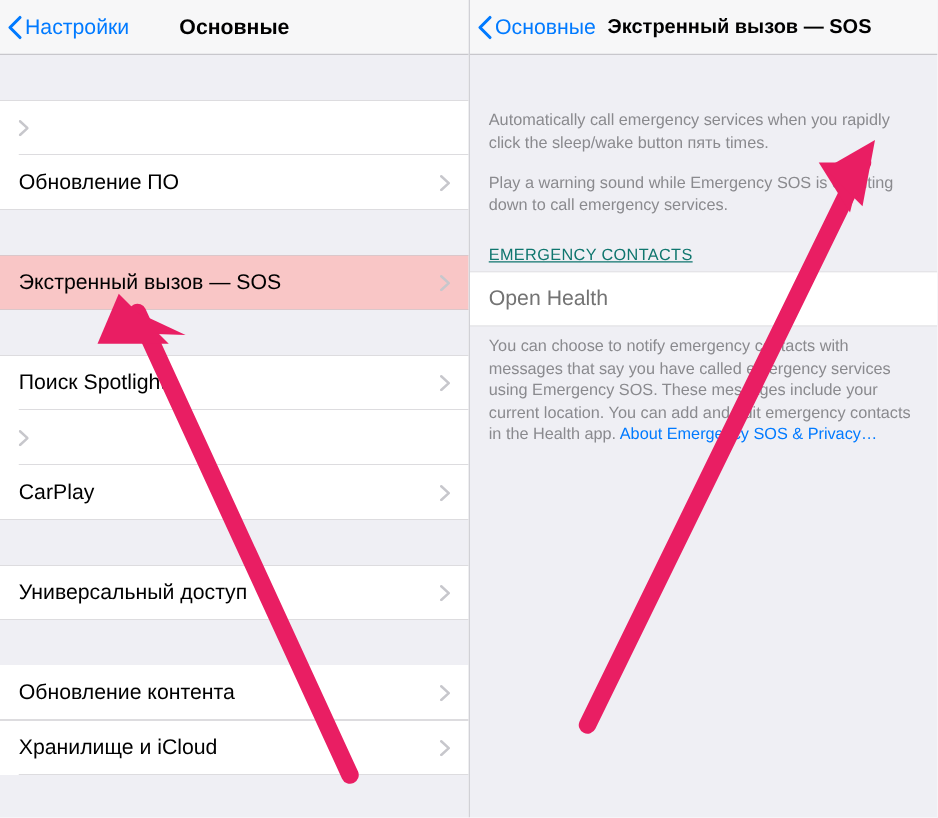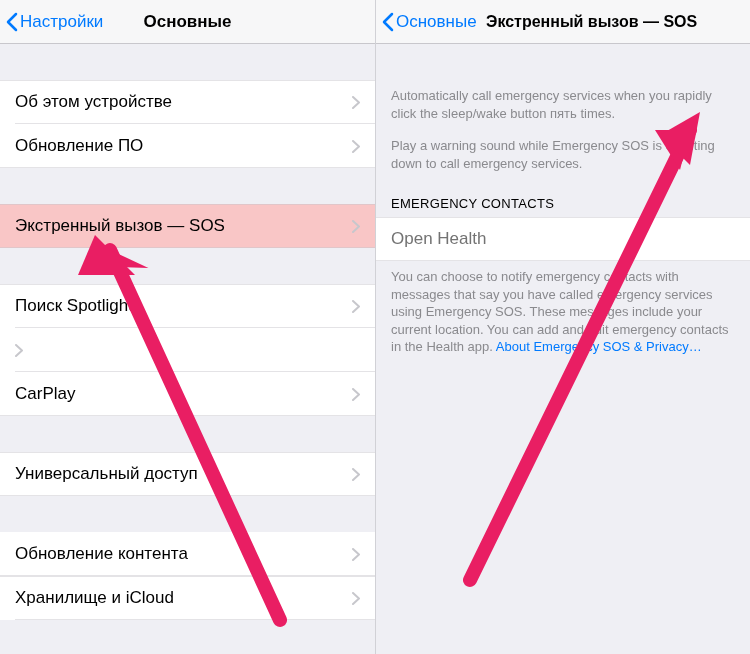--- a/index.html
+++ b/index.html
@@ -7,21 +7,22 @@
     font-family: -apple-system, "Helvetica Neue", Helvetica, Arial, sans-serif;
     background: #fff;
     width: 750px;
     height: 654px;
     overflow: hidden;
     position: relative;
   }
   .screens {
     display: flex;
     width: 750px;
-    height: 510px;
+    height: 654px;
+    align-items: flex-end;
   }
   .screen {
     width: 375px;
     height: 654px;
     background: #efeff4;
     position: relative;
     display: flex;
     flex-direction: column;
   }
   .screen.right { border-left: 1px solid #d1d1d6; }
@@ -92,24 +93,25 @@
   .chevron svg { display: block; }
 
   .footer-text {
     font-size: 13px;
     color: #8a8a8e;
     padding: 7px 15px 8px;
     line-height: 1.35;
   }
   .header-text {
     font-size: 13px;
-    color: #000000;
+    color: #0f766e;
     padding: 16px 15px 6px;
     text-transform: uppercase;
     letter-spacing: 0.3px;
+    text-decoration: underline;
   }
   .link { color: #007aff; }
   .cell.link-cell .label { color: #737373; }
 
   
   .toggle {
     width: 51px; height: 31px;
     background: #4cd964;
     border-radius: 16px;
     position: relative;
@@ -147,21 +149,20 @@
           </svg>
         <span>Настройки</span>
       </div>
       <div class="nav-title">Основные</div>
     </div>
 
     <div class="content">
       <div class="spacer"></div>
 
       <div class="cell first">
-        <span class="label">Об этом устройстве</span>
         <span class="chevron">
             <svg width="8" height="13" viewBox="0 0 8 13">
               <polyline points="1,1 7,6.5 1,12" fill="none" stroke="#c7c7cc" stroke-width="2" stroke-linecap="round" stroke-linejoin="round"></polyline>
             </svg>
           </span>
       </div>
       <div class="cell last">
         <span class="label">Обновление ПО</span>
         <span class="chevron">
             <svg width="8" height="13" viewBox="0 0 8 13">

